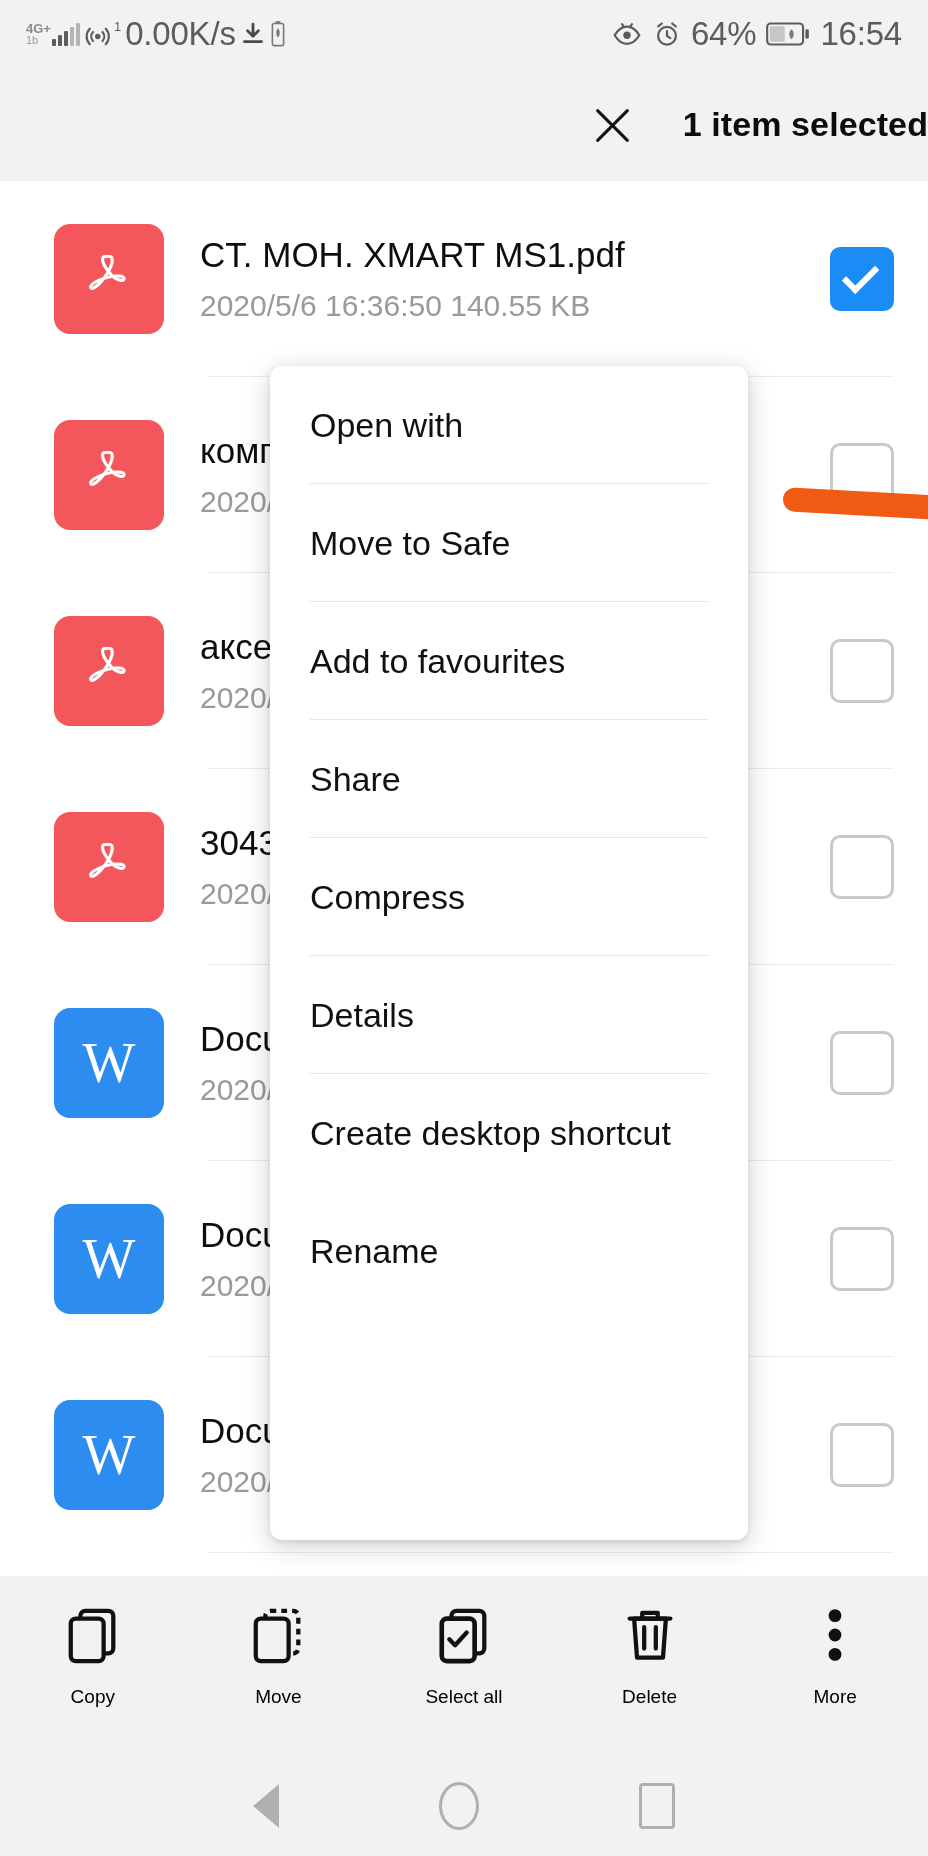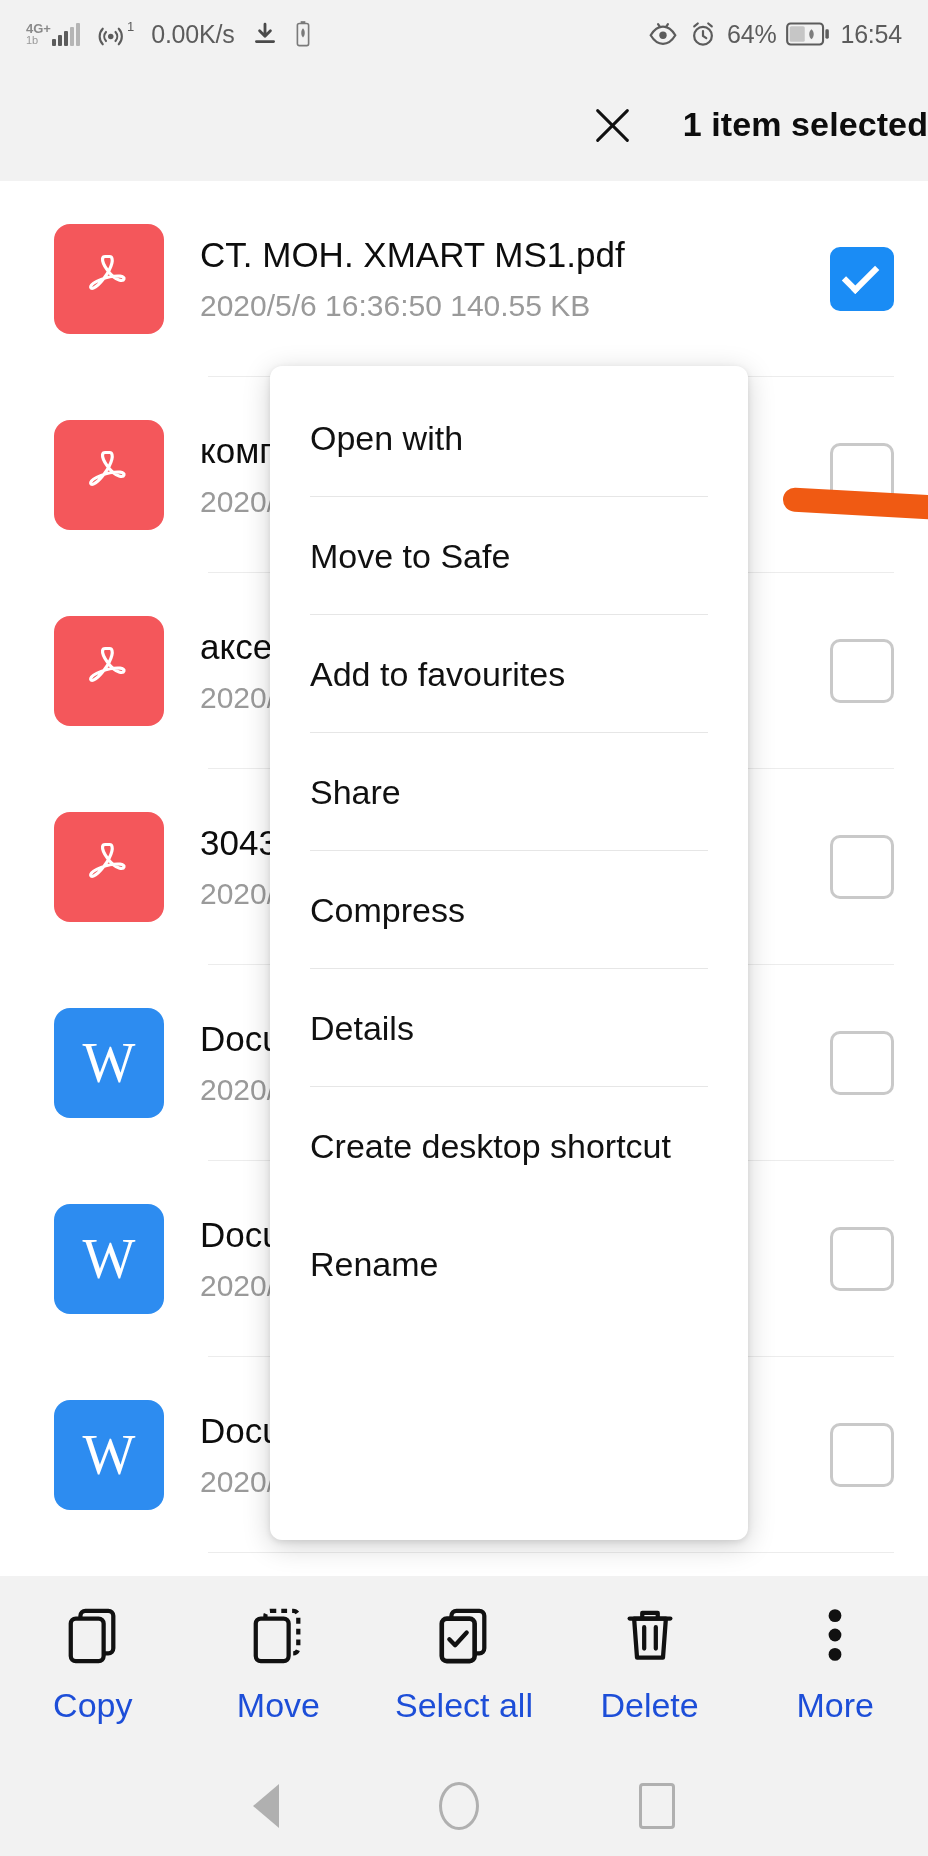--- a/index.html
+++ b/index.html
@@ -16,23 +16,23 @@
   }
 
   
   #statusbar {
     position:absolute; left:0; top:0; width:928px; height:68px;
     background:#f2f2f2;
     display:flex; align-items:center;
     padding:0 26px;
     color:#5a5a5a;
   }
-  #sb-left { display:flex; align-items:center; gap:17px; }
+  #sb-left { display:flex; align-items:center; gap:4px; }
   #sb-right { margin-left:auto; display:flex; align-items:center; gap:10px; }
-  .sb-text { font-size:25px; color:#5c5c5c; letter-spacing:-0.2px; }
+  .sb-text { font-size:33px; color:#5c5c5c; letter-spacing:-0.2px; }
   .sb-ico { display:flex; align-items:flex-end; }
   .net-label { font-size:13px; line-height:1; font-weight:bold; color:#8a8a8a; }
   .bars { display:flex; align-items:flex-end; gap:2px; height:22px; }
   .bars i { width:4px; background:#5c5c5c; border-radius:1px; display:block; }
   .bars i.b1{height:7px;} .bars i.b2{height:11px;} .bars i.b3{height:15px;}
   .bars i.b4{height:19px; background:#b5b5b5;} .bars i.b5{height:23px; background:#b5b5b5;}
   .netstack { display:flex; flex-direction:column; align-items:flex-start; justify-content:flex-end; margin-right:1px;}
   .netstack .sub { font-size:11px; color:#9a9a9a; line-height:1; }
 
   
@@ -110,21 +110,21 @@
 
   
   #ctxmenu {
     position:absolute; left:270px; top:366px;
     width:478px; height:1174px;
     background:#ffffff;
     border-radius:12px;
     box-shadow:0 6px 28px rgba(0,0,0,0.18), 0 2px 6px rgba(0,0,0,0.10);
     overflow:hidden;
     z-index:30;
-    padding:13px 40px;
+    padding:0 40px;
   }
   .mi {
     position:relative;
     height:118px;
     display:flex; align-items:center;
     font-size:34px; color:#111111;
     white-space:nowrap;
   }
   .mi .mline {
     position:absolute; left:0; right:0; bottom:0;
@@ -147,21 +147,21 @@
   #actionbar {
     position:absolute; left:0; top:1576px; width:928px; height:180px;
     background:#f2f2f2;
     display:flex; align-items:flex-start; justify-content:space-around;
     padding-top:26px;
   }
   .act {
     width:180px;
     display:flex; flex-direction:column; align-items:center; gap:18px;
   }
-  .act .glabel { font-size:34px; color:#1d4ed8; }
+  .act .glabel { font-size:19px; color:#000000; }
   .act .gicon { height:66px; display:flex; align-items:center; justify-content:center; }
 
   
   #navbar {
     position:absolute; left:0; top:1756px; width:928px; height:100px;
     background:#f2f2f2;
     display:flex; align-items:center; justify-content:center; gap:160px;
   }
   .nav-back {
     width:0; height:0;

